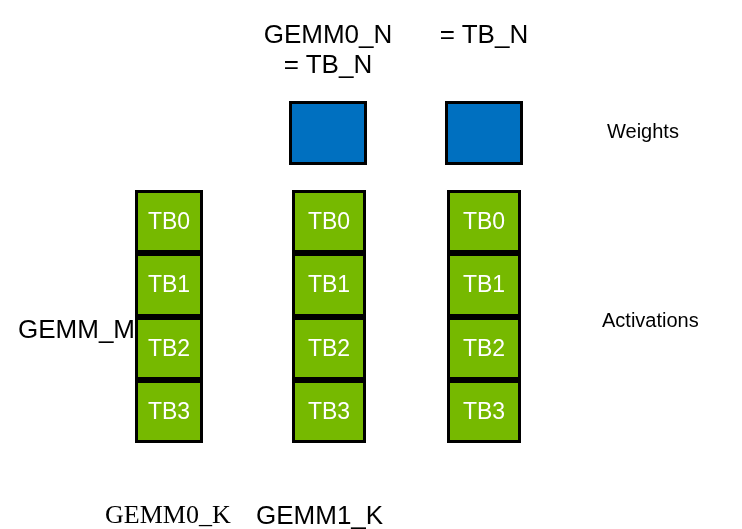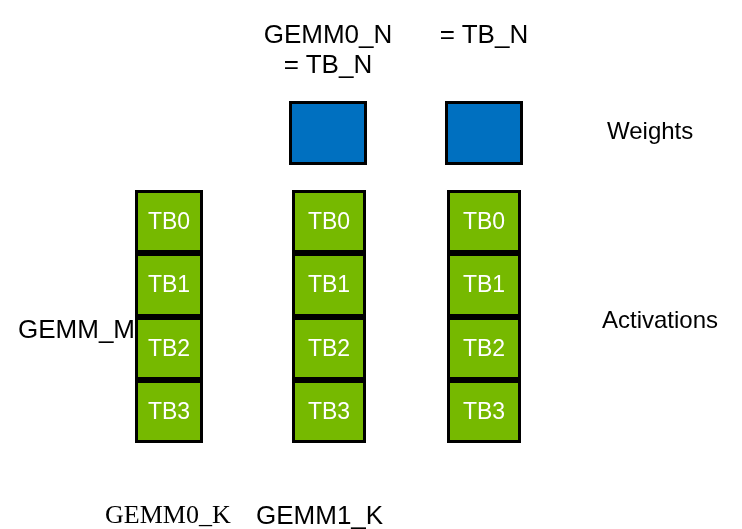--- a/index.html
+++ b/index.html
@@ -29,21 +29,21 @@
     position: absolute;
     top: 88px;
     width: 72px;
     height: 58px;
     background: var(--weights-fill, #0070C0);
     border: 3px solid var(--border, #000000);
   }
   #wsq0 { left: 289px; }
   #wsq1 { left: 445px; }
 
-  .side-lbl { font-size: 24px; line-height: 30px; }
+  .side-lbl { font-size: 20px; line-height: 30px; }
   #weights-lbl     { left: 607px; top: 103px; }
   #activations-lbl { left: 602px; top: 292px; }
 
   .gemm-lbl { font-size: 26px; line-height: 32px; }
   #gemm-m  { left: 18px;  top: 300px; }
   #gemm0-k { left: 105px; top: 486px; font-family: Liberation Serif, serif; }
   #gemm1-k { left: 256px; top: 486px; }
 
   .col {
     position: absolute;

